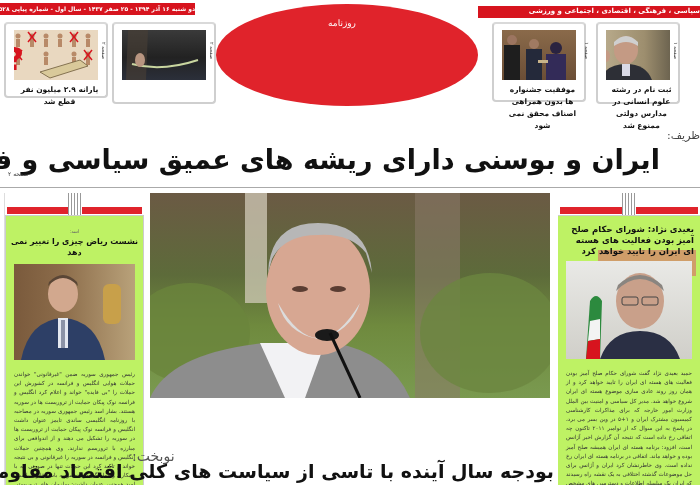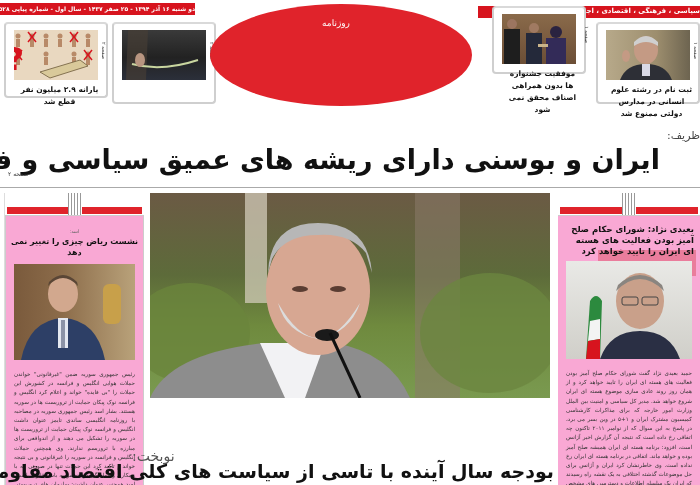--- a/index.html
+++ b/index.html
@@ -10,45 +10,45 @@
   #bar-left { left: 0; top: 3px; width: 195px; text-align: right; font-size: 6px; }
   #bar-right { left: 478px; top: 6px; width: 222px; text-align: right; }
 
   .teaser { position: absolute; border: 2px solid #cfcfcf; border-top-color: #d9d9d9; border-radius: 4px; background: #fff; }
   .teaser .photo { position: absolute; left: 8px; top: 6px; right: 8px; height: 50px; overflow: hidden; }
   .teaser .caption { position: absolute; left: 4px; right: 4px; top: 60px; font-size: 7.5px; font-weight: bold; text-align: center; line-height: 12px; color: #111; margin-left: 7px; }
   .teaser .pagetag { position: absolute; top: 18px; font-size: 5px; writing-mode: vertical-rl; color: #333; }
 
   #t1 { left: 4px; top: 22px; width: 104px; height: 76px; }
   #t2 { left: 112px; top: 22px; width: 104px; height: 82px; }
-  #t3 { left: 492px; top: 6px; width: 94px; height: 68px; }
-  #t4 { left: 596px; top: 22px; width: 104px; height: 82px; }
-
-  
-  #logo { position: absolute; left: 210px; top: 4px; width: 262px; height: 102px; }
+  #t3 { left: 492px; top: 22px; width: 94px; height: 80px; }
+  #t4 { left: 596px; top: 22px; width: 84px; height: 82px; }
+
+  
+  #logo { position: absolute; left: 216px; top: 4px; width: 262px; height: 102px; }
   #logo .ellipse { position: absolute; left: 0; top: 0; width: 262px; height: 102px; background: #e0232b; border-radius: 50%; }
   #logo .wordmark { position: absolute; left: 0; right: 0; top: 22px; text-align: center; color: #fff; font-family: "DejaVu Serif", serif; font-size: 48px; font-weight: bold; letter-spacing: -2px; line-height: 56px; }
   #logo .small { position: absolute; left: 112px; top: 14px; color: #fff; font-size: 9px; font-family: "DejaVu Serif", serif; }
 
   
   #kicker { position: absolute; left: 0; right: 0; top: 129px; text-align: right; font-size: 11px; color: #444; }
   #headline { position: absolute; left: 40px; right: 40px; top: 142px; text-align: center; font-size: 27px; font-weight: 900; color: #111; line-height: 36px; white-space: nowrap; letter-spacing: -1px; }
   #page-ref { position: absolute; left: 8px; top: 170px; font-size: 6px; color: #333; }
   #rule { position: absolute; left: 0; right: 0; top: 187px; height: 1px; background: #aaa; }
 
   
   .sidecol { position: absolute; top: 193px; width: 140px; height: 292px; }
   #col-left { left: 4px; border-left: 1px solid #ddd; }
   #col-right { left: 558px; width: 142px; }
   .sidecol .redtabs { position: absolute; top: 14px; left: 2px; right: 2px; height: 7px; }
   .sidecol .redtabs .tab { position: absolute; top: 0; height: 7px; width: 47%; background: #e0232b; }
   .sidecol .redtabs .tab.a { right: 0; }
   .sidecol .redtabs .tab.b { left: 0; }
   .sidecol .hang { position: absolute; top: 0; left: 50%; margin-left: -7px; width: 14px; height: 22px; background: repeating-linear-gradient(90deg, #999 0 1px, #fff 1px 3px); }
-  .sidecol .box { position: absolute; top: 22px; left: 0; right: 0; bottom: 0; border: 1px solid #ccc; border-bottom: none; background: #f9a8d4; }
+  .sidecol .box { position: absolute; top: 22px; left: 0; right: 0; bottom: 0; border: 1px solid #ccc; border-bottom: none; background: #bef264; }
   .sidecol .subkicker { font-size: 5px; text-align: center; color: #666; margin-top: 12px; }
   .sidecol .sidehead { font-size: 8px; font-weight: bold; text-align: center; margin-top: 2px; line-height: 11px; color: #111; }
   .sidecol .sidephoto { margin: 6px 8px 0 8px; height: 96px; overflow: hidden; position: relative; }
   .sidecol .body { margin: 10px 8px 0 8px; font-size: 5.6px; line-height: 9.2px; color: #333; text-align: justify; }
 
   #col-right .box { border-left: none; border-right: none; }
   #col-right .sidehead { margin-top: 8px; text-align: right; padding: 0 6px; font-size: 8.5px; line-height: 11px; position: relative; }
   #col-right .pinkover { position: absolute; left: 40px; top: 34px; width: 98px; height: 26px; background: rgba(222,90,110,0.55); }
 
   

